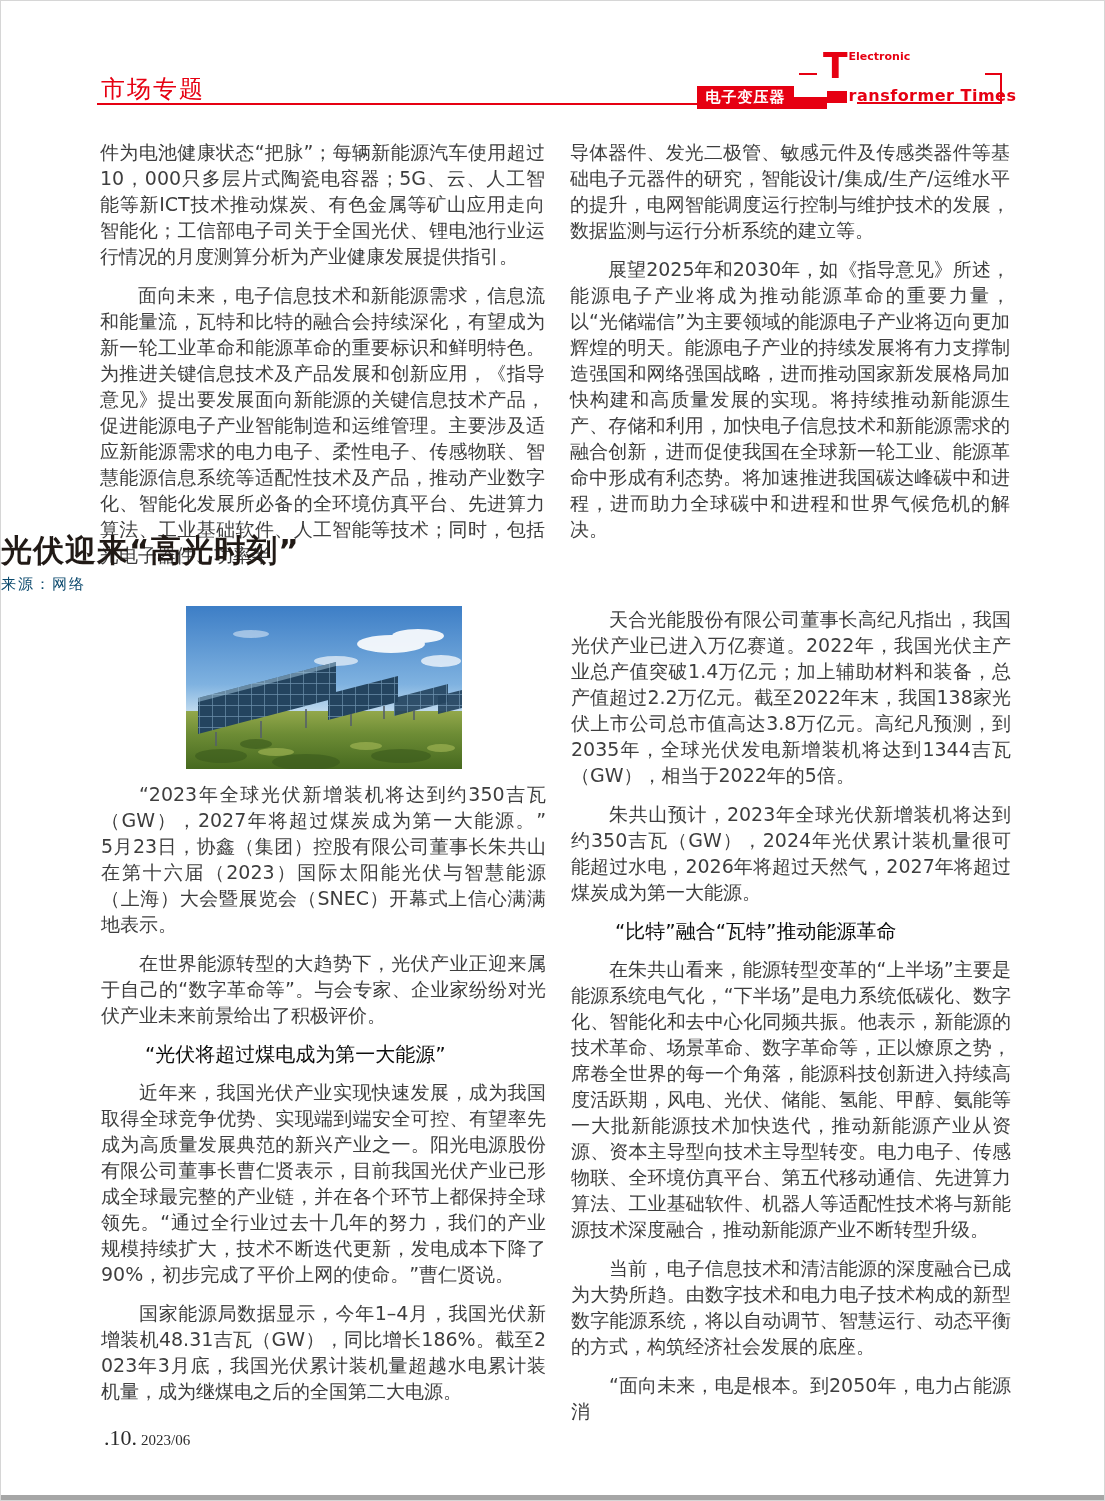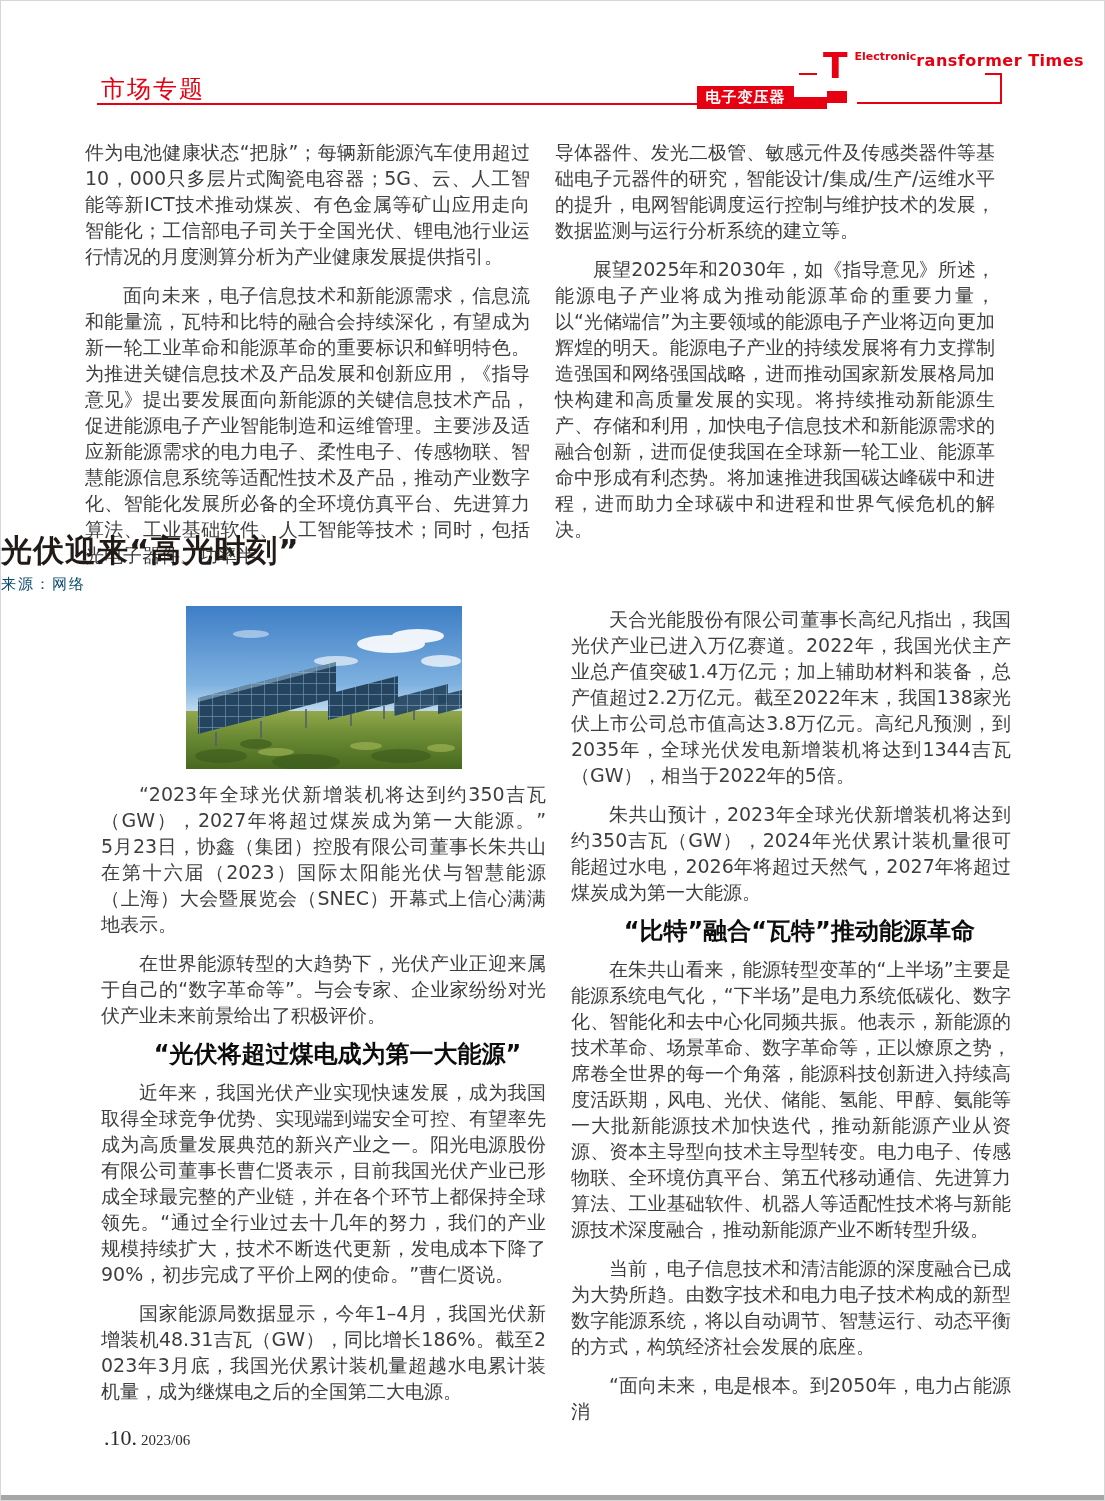--- a/index.html
+++ b/index.html
@@ -21,38 +21,38 @@
   .hdr-badge{position:absolute;left:696px;top:85px;width:97px;height:23px;background:#e60012;color:#fff;
              font-size:15px;font-weight:700;display:flex;align-items:center;justify-content:center;letter-spacing:1px;}
   .hdr-step1{position:absolute;left:793px;top:96px;width:33px;height:12px;background:#e60012;}
   .hdr-step2{position:absolute;left:826px;top:90px;width:20px;height:12px;background:#e60012;}
   .hdr-line-right{position:absolute;left:856px;top:101px;width:145px;height:2px;background:#e60012;}
   .hdr-bracket-v{position:absolute;left:999px;top:73px;width:2px;height:30px;background:#e60012;}
   .hdr-bracket-top{position:absolute;left:984px;top:72px;width:17px;height:2px;background:#e60012;}
   .hdr-dash-left{position:absolute;left:798px;top:72px;width:18px;height:2px;background:#e60012;}
   .logo{position:absolute;left:822px;top:50px;display:flex;align-items:flex-start;color:#e60012;}
   .logo-t{font-size:36px;font-weight:700;line-height:30px;}
-  .logo-stack{display:flex;margin-left:7px;}
+  .logo-stack{display:flex;flex-direction:column;margin-left:1px;gap:24px;}
   .logo-small{font-size:11px;font-weight:700;line-height:11px;}
   .logo-rest{font-size:16px;font-weight:700;line-height:19px;letter-spacing:0.5px;}
 
   
-  .section-a{position:absolute;top:138px;left:84px;display:flex;gap:25px;}
+  .section-a{position:absolute;top:138px;left:99px;display:flex;gap:25px;}
   .section-b{position:absolute;top:605px;left:100px;display:flex;gap:25px;}
   .col-l{width:445px;}
   .col-r{width:440px;}
   p.body{
     margin:0 0 13px 0;
     font-size:19px;line-height:26px;color:#3e3e3e;
     text-align:justify;text-indent:2em;
     word-break:break-all;
   }
   p.body.noindent{text-indent:0;}
   .col-heading{
-    font-size:24px;font-weight:700;color:#0d0d0d;
+    font-size:20px;font-weight:400;color:#0d0d0d;
     margin:2px 0 12px 0;text-indent:2.2em;line-height:26px;
   }
 
   
   .title-block{position:absolute;top:531px;left:0;width:1105px;text-align:left;}
   .art-title{font-size:31px;font-weight:700;color:#211a16;letter-spacing:1px;line-height:36px;}
   .art-source{font-size:15px;color:#0c4a6e;letter-spacing:2px;margin-top:7px;}
 
   
   .photo-wrap{width:276px;height:163px;margin:0 auto 12px auto;display:block;}

